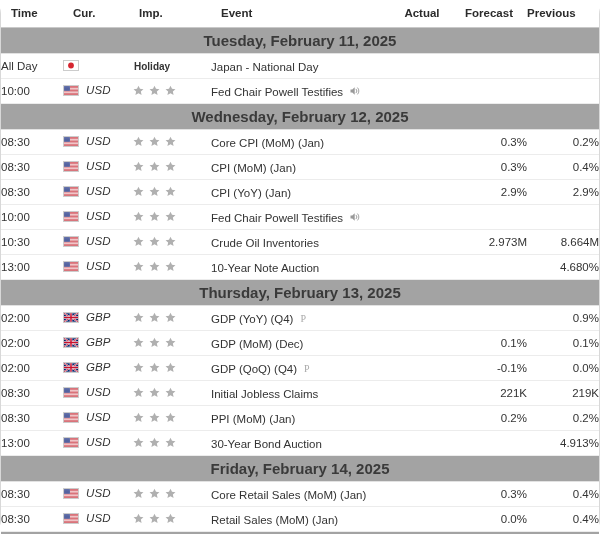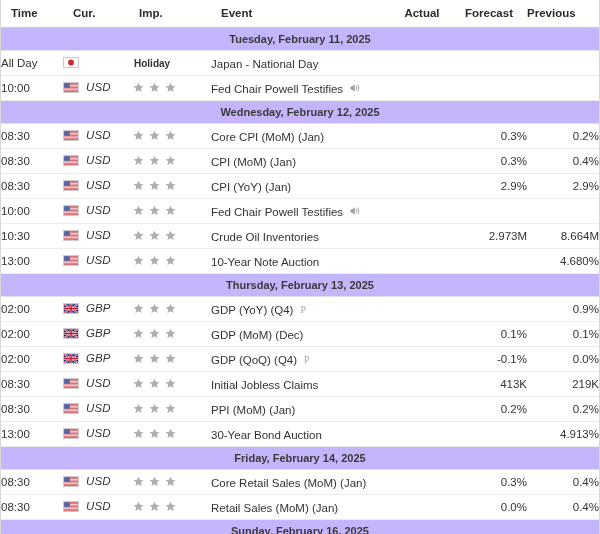--- a/index.html
+++ b/index.html
@@ -17,20 +17,21 @@
   }
 
   #calendar {
     width: 600px;
     height: 534px;
     box-sizing: border-box;
     border-left: 1px solid #d8d8d8;
     border-right: 1px solid #d8d8d8;
     border-bottom: 1px solid #d8d8d8;
     background: #ffffff;
+    border-radius: 14px;
   }
 
   table.cal {
     width: 100%;
     border-collapse: collapse;
     table-layout: fixed;
     font-size: 11.5px;
   }
 
   
@@ -55,26 +56,26 @@
   }
   thead th.h-time { padding-left: 10px; }
   thead th.h-cur  { padding-left: 10px; }
   thead th.h-imp  { padding-left: 6px; }
   thead th.h-evt  { padding-left: 10px; }
   thead th.h-num  { text-align: center; padding-right: 10px; }
   thead th.h-prv  { text-align: center; padding-right: 38px; }
 
   
   tr.dayrow td {
-    background: #c4b5fd;
+    background: #a3a3a3;
     border-top: 1px solid #e2e2e2;
     border-bottom: 1px solid #e2e2e2;
     text-align: center;
     font-weight: bold;
-    font-size: 11px;
+    font-size: 15px;
     color: #3a3a3a;
     padding: 4px 0 4px 0;
     height: 14px;
   }
 
   
   tr.evrow td {
     border-bottom: 1px solid #ececec;
     padding: 0;
     height: 24px;
@@ -813,21 +814,21 @@
                 </svg>
               </span>
               <span class="star">
                 <svg width="11" height="11" viewBox="0 0 20 20">
                   <path fill="#b0b0b0" d="M10 1.2 L12.7 7 L19 7.7 L14.3 12 L15.6 18.4 L10 15.2 L4.4 18.4 L5.7 12 L1 7.7 L7.3 7 Z"></path>
                 </svg>
               </span>
             </span></td>
           <td class="t-evt"><span class="evt-text">Initial Jobless Claims</span></td>
           <td class="t-num"></td>
-          <td class="t-num">413K</td>
+          <td class="t-num">221K</td>
           <td class="t-prv">219K</td>
         </tr>
         <tr class="evrow">
           <td class="t-time">08:30</td>
           <td class="t-cur"><span class="flagwrap">
               <span class="flag">
                 <svg width="14" height="9" viewBox="0 0 14 9">
                   <rect width="14" height="9" fill="#ffffff"></rect>
                   <rect x="0" y="0" width="14" height="0.69" fill="#c8353f"></rect>
                   <rect x="0" y="1.3846" width="14" height="0.69" fill="#c8353f"></rect>

